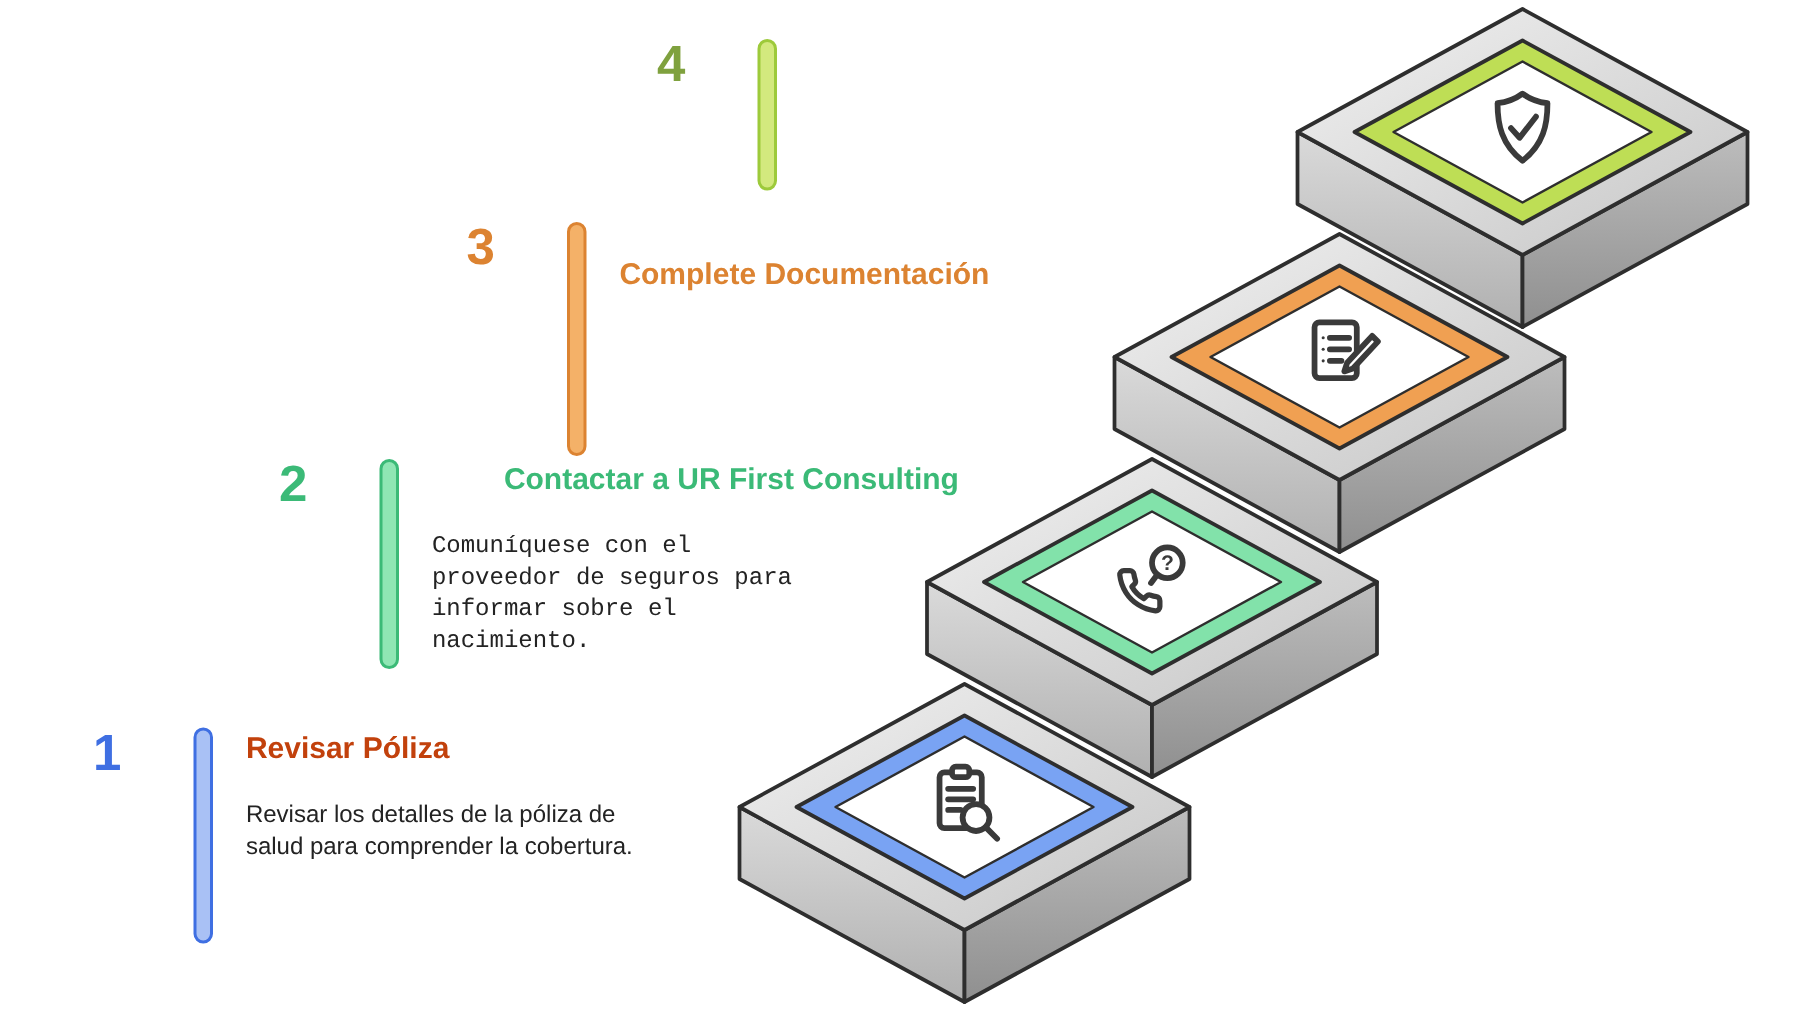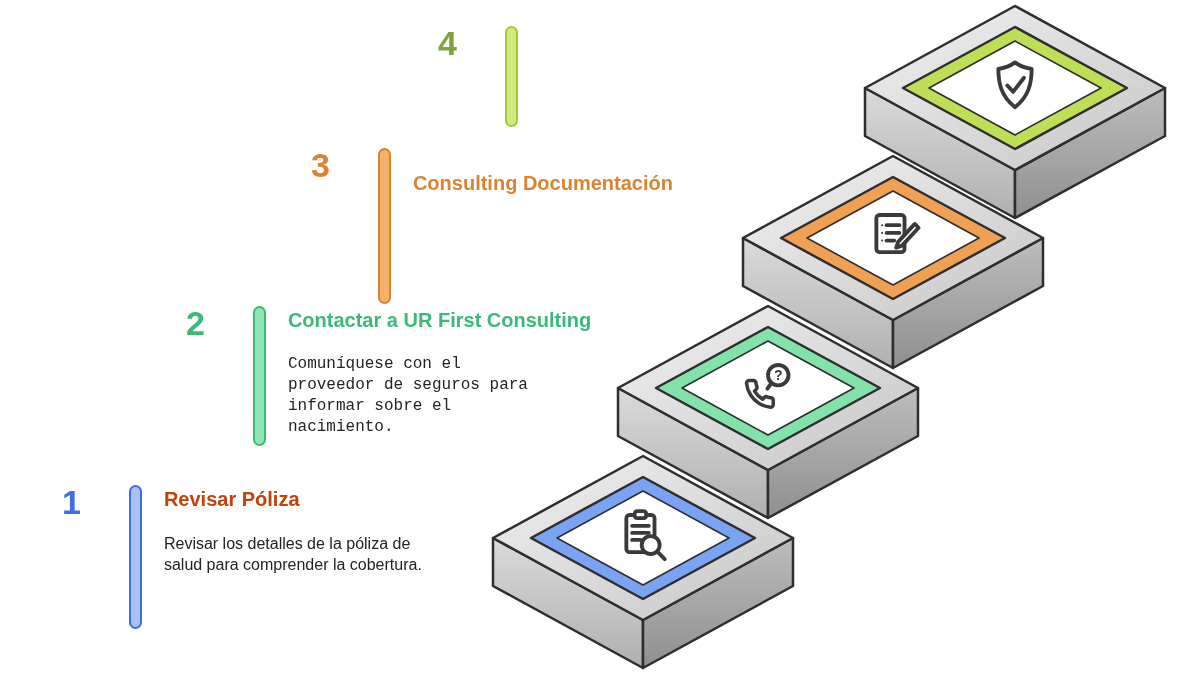--- a/index.html
+++ b/index.html
@@ -109,30 +109,30 @@
     <div class="step-content">
       <h2 class="step-title" style="color: #c2410c;">Revisar Póliza</h2>
       <p class="step-desc" style="width:270px;">Revisar los detalles de la póliza de salud para comprender la cobertura.</p>
     </div>
   </div>
 
   <div class="step-block s2" style="left:186px;top:306px;">
     <div class="step-number" style="color: rgb(59, 186, 119);">2</div>
     <div class="step-bar" style="height: 136px; background-color: rgb(143, 230, 180); border-color: rgb(59, 186, 119);"></div>
     <div class="step-content">
-      <h2 class="step-title" style="color: rgb(59, 186, 119);">Contactar a UR First Consulting</h2>
+      <h2 class="step-title" style="color: rgb(59, 186, 119); margin-left: 48px;">Contactar a UR First Consulting</h2>
       <p class="step-desc" style="width:264px;font-family:Liberation Mono, monospace;">Comuníquese con el proveedor de seguros para informar sobre el nacimiento.</p>
     </div>
   </div>
 
   <div class="step-block s3" style="left:311px;top:148px;">
     <div class="step-number" style="color: rgb(220, 131, 49);">3</div>
     <div class="step-bar" style="height: 152px; background-color: rgb(244, 177, 104); border-color: rgb(220, 131, 49);"></div>
     <div class="step-content">
-      <h2 class="step-title" style="color: rgb(220, 131, 49);">Consulting Documentación</h2>
+      <h2 class="step-title" style="color: rgb(220, 131, 49);">Complete Documentación</h2>
     </div>
   </div>
 
   <div class="step-block s4" style="left:438px;top:26px;">
     <div class="step-number" style="color: rgb(127, 161, 62);">4</div>
     <div class="step-bar" style="height: 97px; background-color: rgb(211, 233, 126); border-color: rgb(157, 202, 59);"></div>
   </div>
 
 </div>
 

